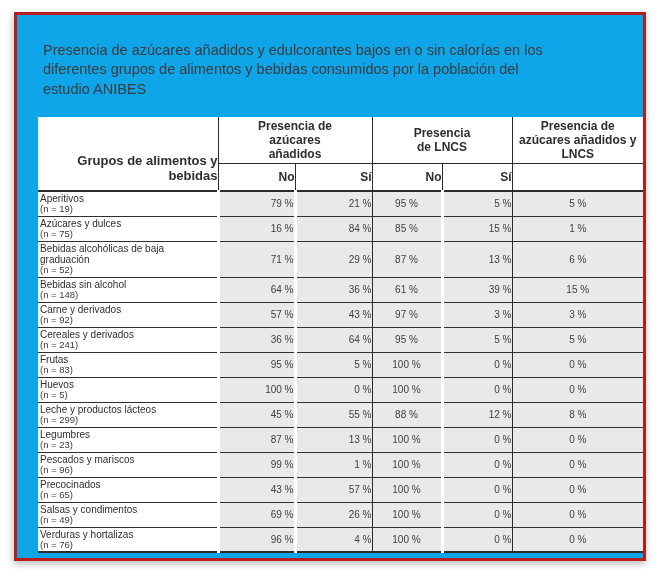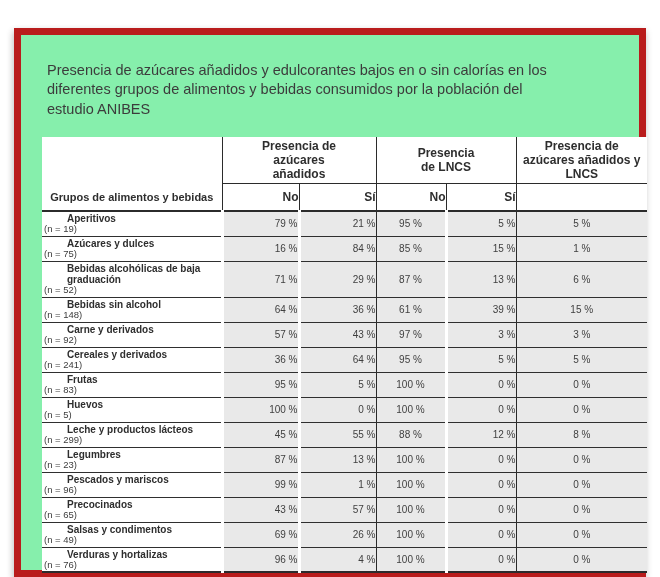--- a/index.html
+++ b/index.html
@@ -5,24 +5,24 @@
   * { margin: 0; padding: 0; box-sizing: border-box; }
   html, body {
     width: 660px; height: 577px;
     background: #ffffff;
     font-family: "Liberation Sans", "DejaVu Sans", sans-serif;
     position: relative;
     overflow: hidden;
   }
   .card {
     position: absolute;
-    left: 14px; top: 28px;
+    left: 14px; top: 12px;
     width: 632px; height: 549px;
-    background: #86efac;
-    border: 7px solid #b91c1c;
+    background: #0ea5e9;
+    border: 3px solid #b91c1c;
     box-shadow: 0 3px 7px rgba(0,0,0,0.18), -2px 3px 7px rgba(0,0,0,0.10);
   }
   .figure-title {
     margin: 26px 26px 0 26px;
     max-width: 505px;
     font-size: 14.5px;
     line-height: 1.33;
     color: #3c3c3c;
     font-weight: 400;
   }
@@ -39,22 +39,22 @@
   col.c-g2    { width: 70px;  }
   col.c-last  { width: 131px; }
 
   th { font-weight: bold; color: #2e2e2e; background: #ffffff; }
 
   
   tr.group-row { height: 29px; }
   tr.sub-row   { height: 27px; }
   th.h-label {
     vertical-align: bottom;
-    text-align: center;
-    font-size: 11px;
+    text-align: right;
+    font-size: 13px;
     padding-bottom: 7px;
     border-bottom: 2px solid #2b2b2b;
   }
   th.h-group {
     text-align: center;
     vertical-align: middle;
     font-size: 12px;
     line-height: 1.18;
     border-left: 1px solid #2b2b2b;
     border-bottom: 1px solid #2b2b2b;
@@ -77,21 +77,21 @@
   tbody tr { height: 25px; }
   tbody td { border-bottom: 1px solid #2f2f2f; }
   tbody tr:last-child td { border-bottom: 2px solid #2b2b2b; }
   td.lab {
     background: #ffffff;
     text-align: left;
     vertical-align: middle;
     padding: 1px 2px;
     line-height: 1.12;
   }
-  td.lab .name { font-weight: bold; font-size: 10px; color: #2e2e2e; margin-left: 23px; }
+  td.lab .name { font-weight: normal; font-size: 10px; color: #2e2e2e; }
   td.lab .n    { font-weight: normal; font-size: 9.5px; color: #3c3c3c; }
   td.val {
     background: #e9e9e9;
     text-align: center;
     vertical-align: middle;
     color: #3f3f3f;
     font-size: 10px;
   }
   td.val.v-gap  { border-left: 3px solid #ffffff; text-align: right; }
   td.val.v-line { border-left: 1px solid #2b2b2b; }

